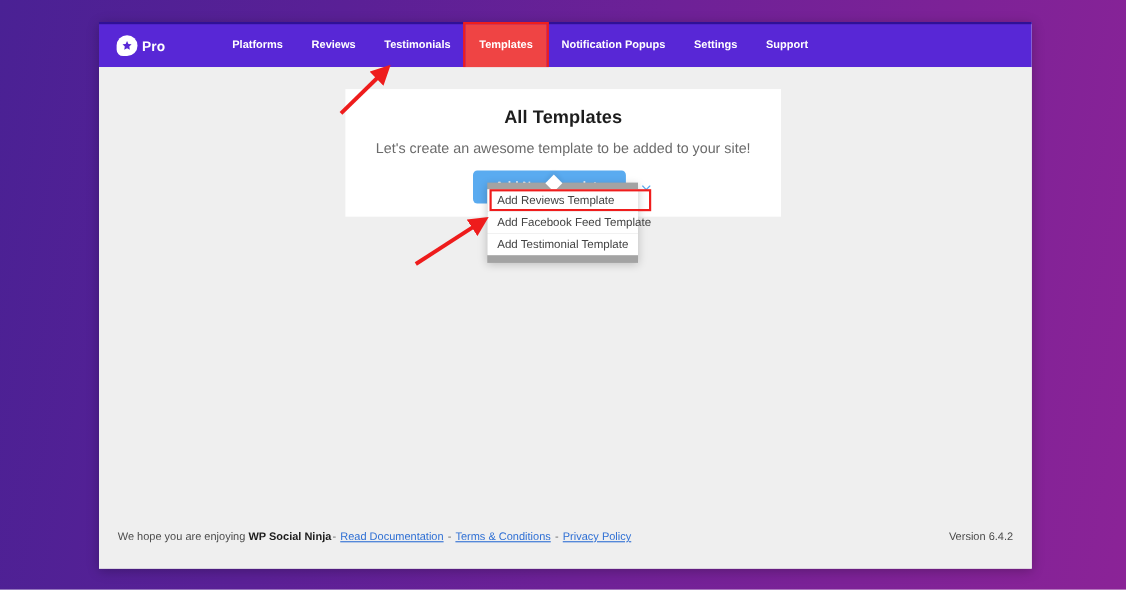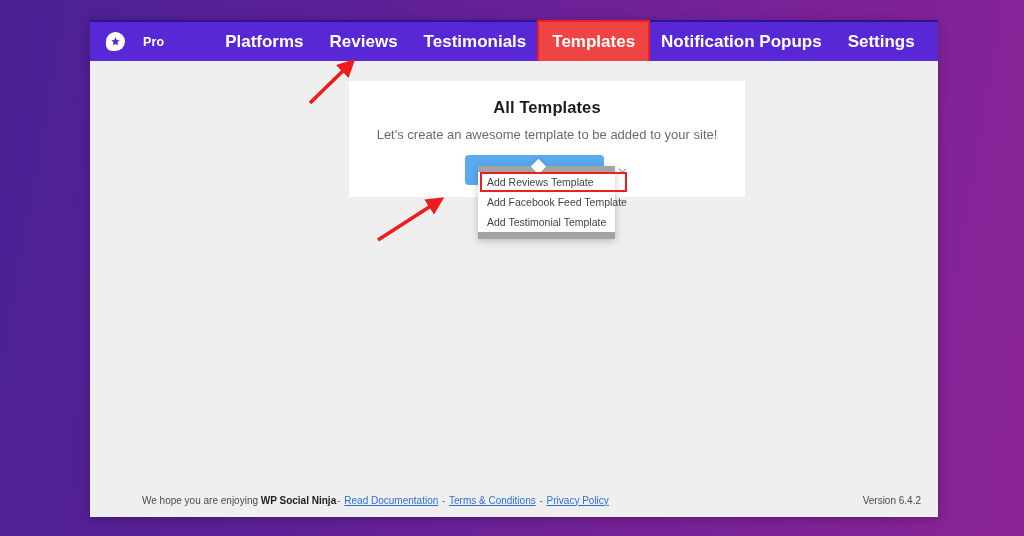--- a/index.html
+++ b/index.html
@@ -32,21 +32,21 @@
     height: 41px;
     background: #5827d6;
     border-top: 2px solid #2f1196;
     display: flex;
     align-items: center;
     box-sizing: border-box;
   }
   #brand {
     display: flex;
     align-items: center;
-    gap: 18px;
+    gap: 4px;
     margin-left: 16px;
     margin-right: 48px;
   }
   #brand .bubble {
     position: relative;
     width: 19px;
     height: 19px;
     background: #ffffff;
     border-radius: 50% 50% 50% 6px;
     display: flex;
@@ -55,21 +55,21 @@
   }
   #brand .bubble svg { display:block; }
   #brand .pro-label {
     color: #ffffff;
     font-size: 12.5px;
     font-weight: 600;
     letter-spacing: .1px;
   }
   .nav-item {
     color: #ffffff;
-    font-size: 17px;
+    font-size: 10px;
     font-weight: 600;
     padding: 0 13px;
     height: 39px;
     line-height: 39px;
     white-space: nowrap;
     cursor: pointer;
     position: relative;
   }
   .nav-item.active {
     background: #ef4444;
@@ -80,21 +80,20 @@
     left: -2px; top: -2px; right: -2px; bottom: -2px;
     border: 2.5px solid #ef1d1d;
     pointer-events: none;
   }
 
   
   #page-body {
     position: relative;
     height: 456px;
     background: #efefef;
-    margin-left: 35px;
   }
 
   
   #templates-card {
     position: absolute;
     left: 224px;
     top: 20px;
     width: 396px;
     height: 116px;
     background: #ffffff;
@@ -178,21 +177,21 @@
   }
 
   
   #footer {
     position: absolute;
     left: 0;
     bottom: 0;
     width: 100%;
     height: 34px;
     display: flex;
-    align-items: center;
+    align-items: flex-start;
     justify-content: space-between;
     box-sizing: border-box;
     padding: 0 17px;
     font-size: 10px;
     color: #4b4b4b;
   }
   #footer-left b { color: #1d1d1d; }
   #footer-left a {
     color: #2e6fd4;
     text-decoration: underline;

